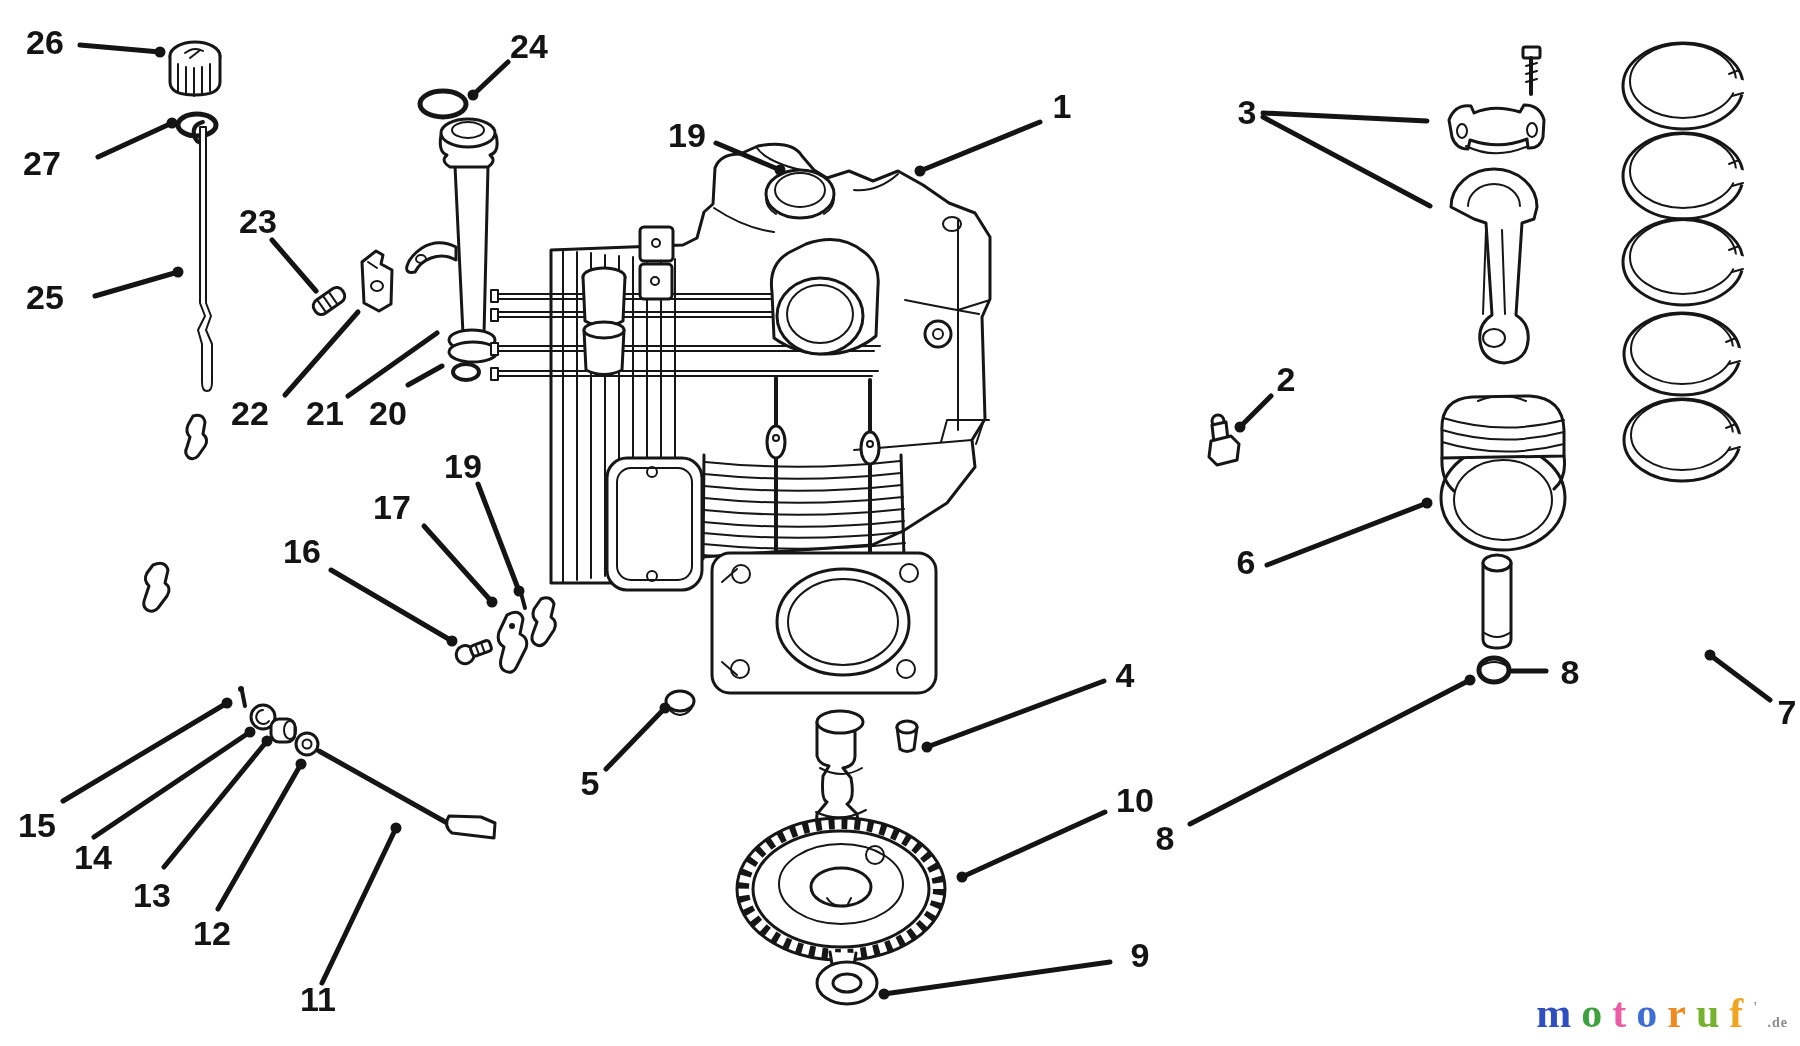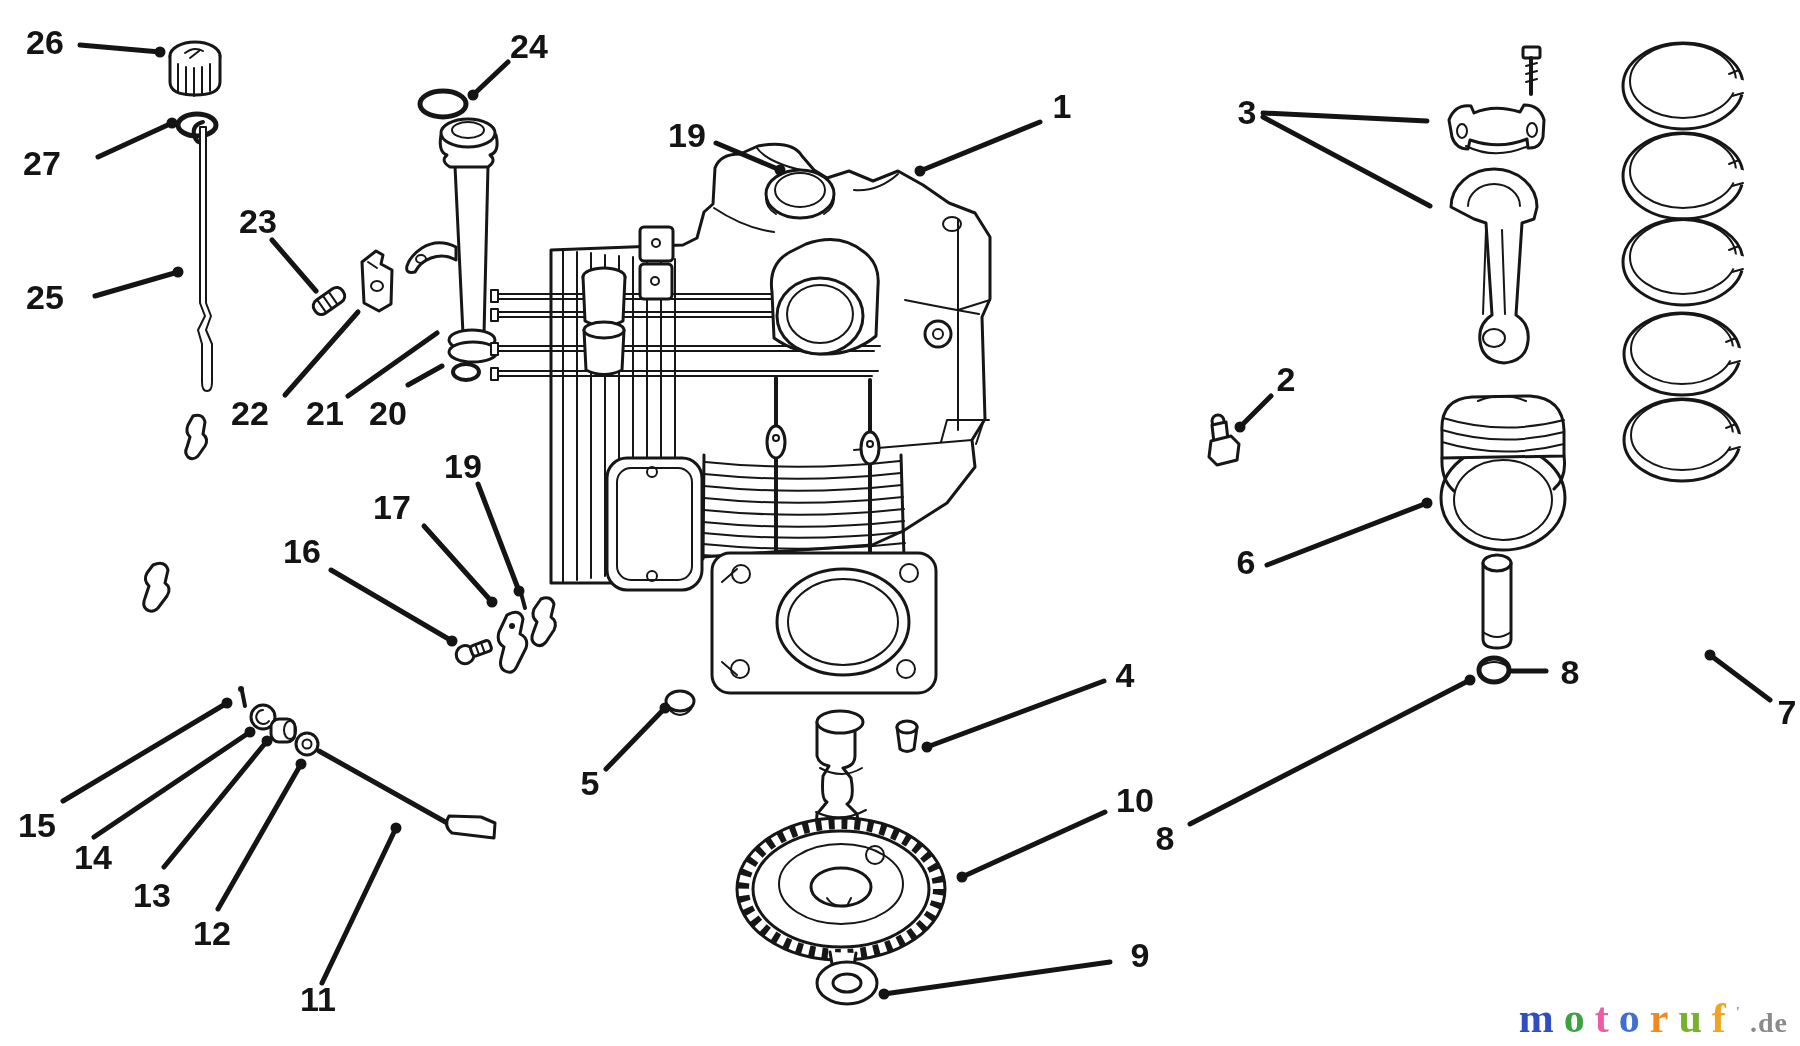--- a/index.html
+++ b/index.html
@@ -18,21 +18,21 @@
   
   text.callout-text{font-family:"Liberation Sans",sans-serif;font-weight:bold;font-size:34px;
                     fill:#141414;text-anchor:middle;dominant-baseline:central;}
   line.callout-line{stroke:#141414;stroke-width:5;stroke-linecap:round;}
   circle.callout-dot{fill:#141414;}
   
   .logo{position:absolute;right:12px;bottom:2px;font-family:"Liberation Serif",serif;
         font-weight:700;font-size:42px;line-height:42px;letter-spacing:1px;white-space:nowrap;}
   .logo span{display:inline;margin-left:9px;}
   .logo .logo-mark{font-size:15px;color:#9a9a9a;vertical-align:super;}
-  .logo .logo-de{font-size:28px;color:#8a8a8a;}
+  .logo .logo-de{font-size:14px;color:#8a8a8a;}
 </style>
 </head>
 <body>
 
 <div class="stage">
 
   <svg width="1800" height="1046" viewBox="0 0 1800 1046">
 
     <g>
       <ellipse class="p" cx="195" cy="56" rx="25" ry="14"></ellipse>

